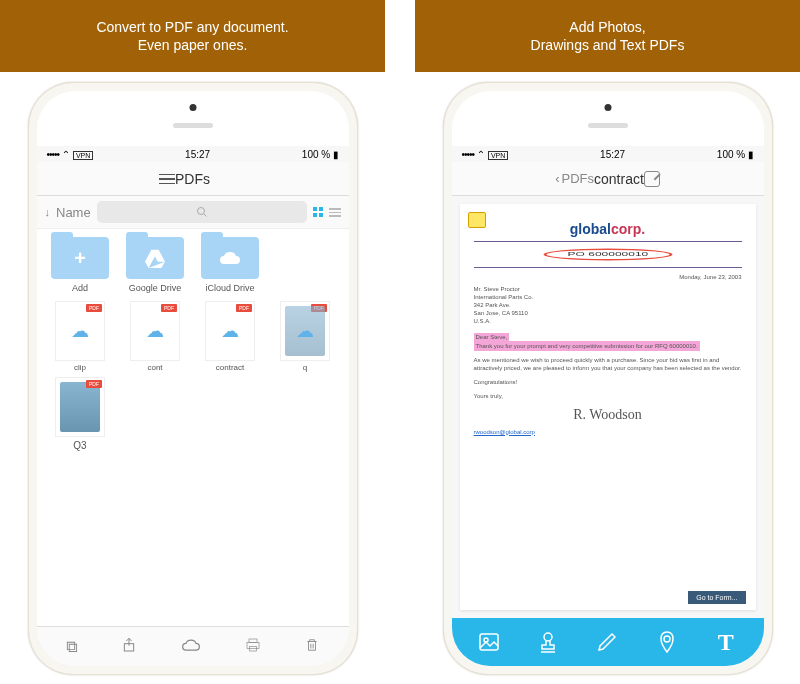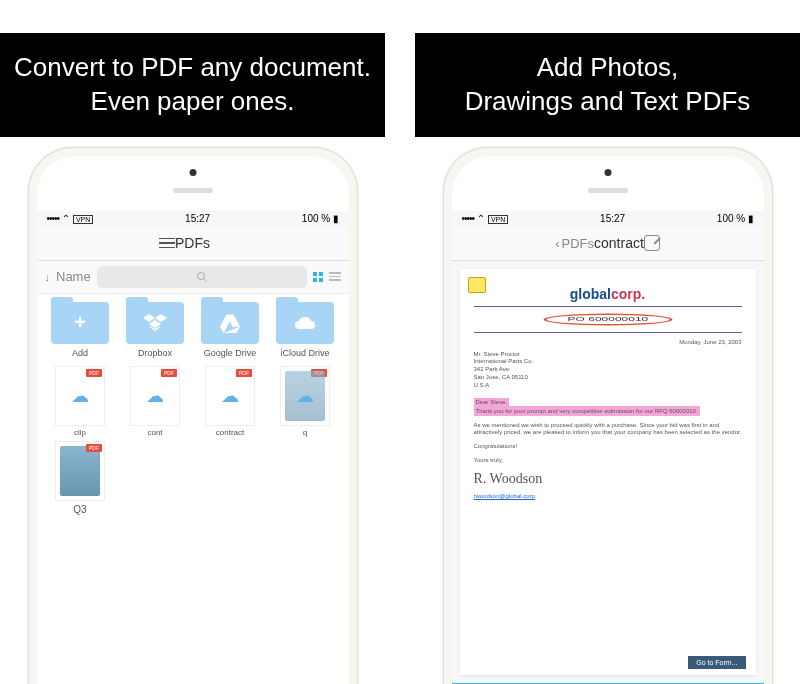--- a/index.html
+++ b/index.html
@@ -1,19 +1,19 @@
 <!DOCTYPE html>
 <html><head>
 <meta charset="utf-8">
 <style>
 * { box-sizing: border-box; margin: 0; padding: 0; }
 body { font-family: -apple-system, Helvetica, Arial, sans-serif; background: #fff; width: 800px; height: 684px; overflow: hidden; }
 .container { display: flex; gap: 30px; padding: 0; }
 .panel { flex: 1; display: flex; flex-direction: column; }
-.banner { background: #000000; color: #fff; text-align: center; padding: 18px 10px; font-size: 26px; font-weight: 300; line-height: 1.3; margin-top: 33px; }
+.banner { background: #a16207; color: #fff; text-align: center; padding: 18px 10px; font-size: 14px; font-weight: 300; line-height: 1.3; }
 .phone-wrap { display: flex; justify-content: center; padding-top: 10px; }
 .phone { width: 330px; background: #f8f6f1; border-radius: 45px; padding: 8px; box-shadow: 0 0 2px rgba(0,0,0,0.2); border: 1px solid #e8e0d0; }
 .phone-inner { background: #fff; border-radius: 38px; padding-top: 55px; position: relative; overflow: hidden; height: 575px; }
 .speaker { position: absolute; top: 32px; left: 50%; transform: translateX(-50%); width: 40px; height: 5px; background: #ddd; border-radius: 3px; }
 .camera { position: absolute; top: 13px; left: 50%; transform: translateX(-50%); width: 7px; height: 7px; background: #333; border-radius: 50%; }
 .screen { background: #f7f7f7; height: 100%; display: flex; flex-direction: column; font-size: 11px; }
 .status-bar { display: flex; justify-content: space-between; align-items: center; padding: 3px 10px; font-size: 10px; height: 16px; }
 .dots { letter-spacing: -1px; }
 .nav-bar { display: flex; align-items: center; justify-content: center; padding: 6px 10px; border-bottom: 1px solid #ddd; background: #fafafa; height: 34px; }
 .nav-title { font-size: 14px; font-weight: 500; color: #333; }
@@ -45,21 +45,21 @@
 .logo-area { text-align: center; margin: 3px 0; }
 .logo-text { font-size: 14px; font-weight: bold; }
 .logo-g { color: #1a4b8c; }
 .logo-c { color: #c93756; }
 .hr-line { border: none; border-top: 1px solid #6b5b95; margin: 4px 0; }
 .po-circle { display: inline-block; border: 2px solid #e74c3c; border-radius: 50%; padding: 2px 14px; font-size: 8px; transform: scaleX(1.5) scaleY(0.7); color: #333; }
 .date-text { text-align: right; font-size: 6px; margin: 6px 0; }
 .addr { font-size: 6px; line-height: 1.3; margin-bottom: 8px; }
 .highlight { background: #f5a6d8; padding: 2px; font-size: 6px; display: inline-block; margin-bottom: 6px; }
 .body-text { font-size: 6px; line-height: 1.3; margin-bottom: 6px; }
-.sig { font-family: cursive; font-size: 14px; margin: 6px 0; }
+.sig { font-family: cursive; font-size: 14px; margin: 6px 0; text-align: center; }
 .link-text { color: #2266cc; text-decoration: underline; font-size: 6px; }
 .form-btn { position: absolute; bottom: 6px; right: 10px; background: #3a5a7a; color: #fff; font-size: 7px; padding: 3px 8px; }
 .annotate-bar { display: flex; justify-content: space-around; align-items: center; background: #29b6e8; height: 48px; padding: 0 8px; }
 .annotate-bar .tool { color: #fff; width: 28px; height: 28px; display: flex; align-items: center; justify-content: center; }
 .tool svg { stroke: #fff; fill: none; stroke-width: 1.5; }
 .tool-text { font-size: 24px; font-weight: bold; color: #fff; font-family: Georgia, serif; }
 .thumb-preview { width: 40px; height: 50px; background: linear-gradient(#8ab5d1, #6a95b1); border-radius: 2px; }
 </style>
 </head>
 <body>
@@ -112,28 +112,20 @@
                   <span></span>
                 </div>
             </div>
             <div class="content">
               <div class="grid" id="folder-grid">
                   <div class="folder-item">
                     <div class="folder">
                       <span class="folder-icon">+</span>
                     </div>
                     <div>Add</div>
-                  </div>
-                  <div class="folder-item">
-                    <div class="folder">
-                      <svg width="24" height="20" viewBox="0 0 24 20">
-                        <path d="M6 1 L12 5 L6 9 L0 5 Z M18 1 L24 5 L18 9 L12 5 Z M6 11 L12 7 L18 11 L12 15 Z M12 16 L17 13 L17 14 L12 18 L7 14 L7 13 Z" fill="#fff"></path>
-                      </svg>
-                    </div>
-                    <div>Dropbox</div>
                   </div>
                   <div class="folder-item">
                     <div class="folder">
                       <svg width="22" height="20" viewBox="0 0 24 22">
                         <path d="M8 2 L16 2 L23 15 L15 15 Z M1 15 L8 2 L12 9 L5 22 Z M5 22 L23 15 L19 22 Z" fill="#fff"></path>
                       </svg>
                     </div>
                     <div>Google Drive</div>
                   </div>
                   <div class="folder-item">

